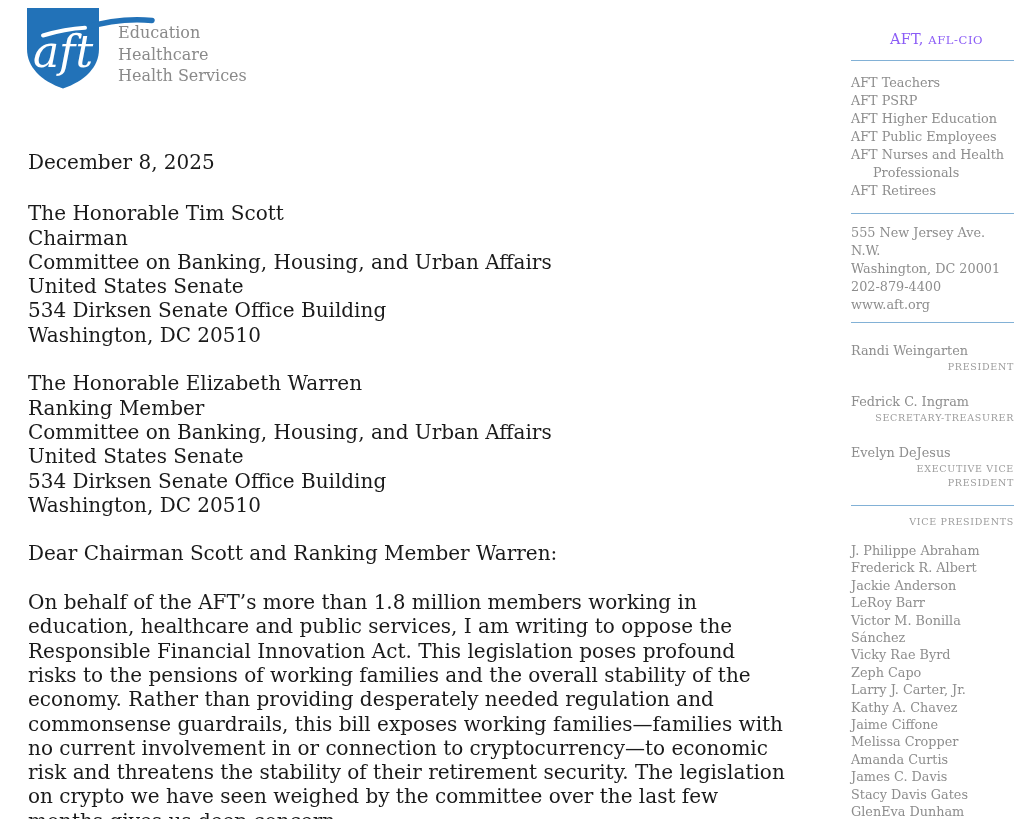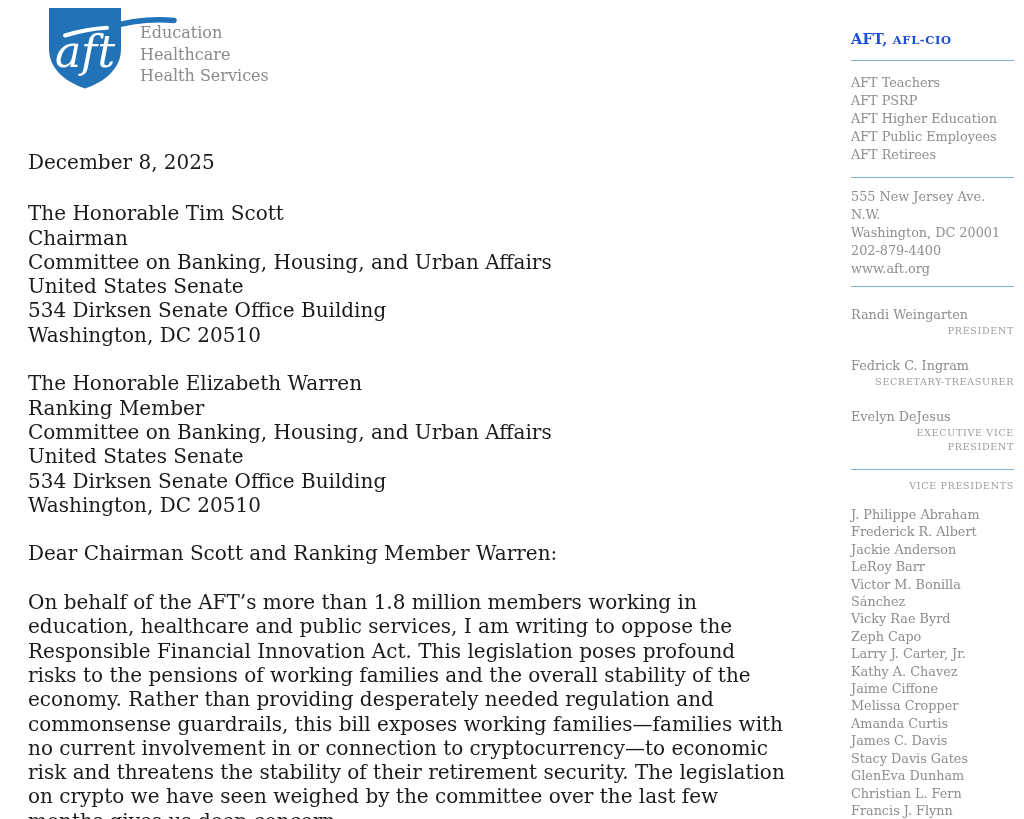--- a/index.html
+++ b/index.html
@@ -1,33 +1,33 @@
 <!DOCTYPE html>
 <html><head>
 <meta charset="utf-8">
 <style>
   * { margin:0; padding:0; box-sizing:border-box; }
   html,body { width:1024px; height:819px; background:#ffffff; overflow:hidden; }
   body { position:relative; font-family:"DejaVu Serif", serif; }
 
   
-  .logo-wrap { position:absolute; left:26px; top:7px; width:330px; height:90px;margin-left:22px; }
+  .logo-wrap { position:absolute; left:26px; top:7px; width:330px; height:90px; }
   .logo-svg { position:absolute; left:0; top:0; }
   .logo-tagline { position:absolute; left:92px; top:15px; color:#8a8a8a; font-size:16px; line-height:21.5px; }
 
   
   .letter { position:absolute; left:28px; top:150px; width:760px; color:#1a1a1a;
             font-size:20px; line-height:24.3px; }
   .letter .date-line { margin-bottom:27px; }
   .letter .block { margin-bottom:24.3px; }
 
   
   .sidebar { position:absolute; left:851px; top:30px; width:163px; color:#8d8d8d;
              font-size:12.8px; line-height:18px; }
-  .sb-title { color:#1d4ed8; font-weight:bold; font-size:14.5px; letter-spacing:0.2px; }
+  .sb-title { color:#8b5cf6; font-weight:normal; font-size:14.5px; letter-spacing:0.2px;margin-left:39px; }
   .sb-title .suffix { font-size:11.5px; letter-spacing:0.6px; }
   .divider { border:none; border-top:1px solid #82b1d6; height:0; }
   .div-1 { margin:11px 0 13px 0; }
   .div-2 { margin:13px 0 10px 0; }
   .div-3 { margin:8px 0 12px 0; }
   .div-4 { margin:15px 0 9px 0; }
   .affiliate-item { padding-left:22px; text-indent:-22px; }
   .officer { margin-bottom:16px;margin-top:19px; }
   .officer:last-child { margin-bottom:0; }
   .officer-name { line-height:18px; }
@@ -86,20 +86,21 @@
       <span class="suffix">AFL-CIO</span>
     </div>
 
     <hr class="divider div-1">
 
     <div>
         <div class="affiliate-item">AFT Teachers</div>
         <div class="affiliate-item">AFT PSRP</div>
         <div class="affiliate-item">AFT Higher Education</div>
         <div class="affiliate-item">AFT Public Employees</div>
+        <div class="affiliate-item">AFT Nurses and Health Professionals</div>
         <div class="affiliate-item">AFT Retirees</div>
       </div>
 
     <hr class="divider div-2">
 
     <div>
       <div>555 New Jersey Ave. N.W.</div>
       <div>Washington, DC 20001</div>
       <div>202-879-4400</div>
       <div>www.aft.org</div>

